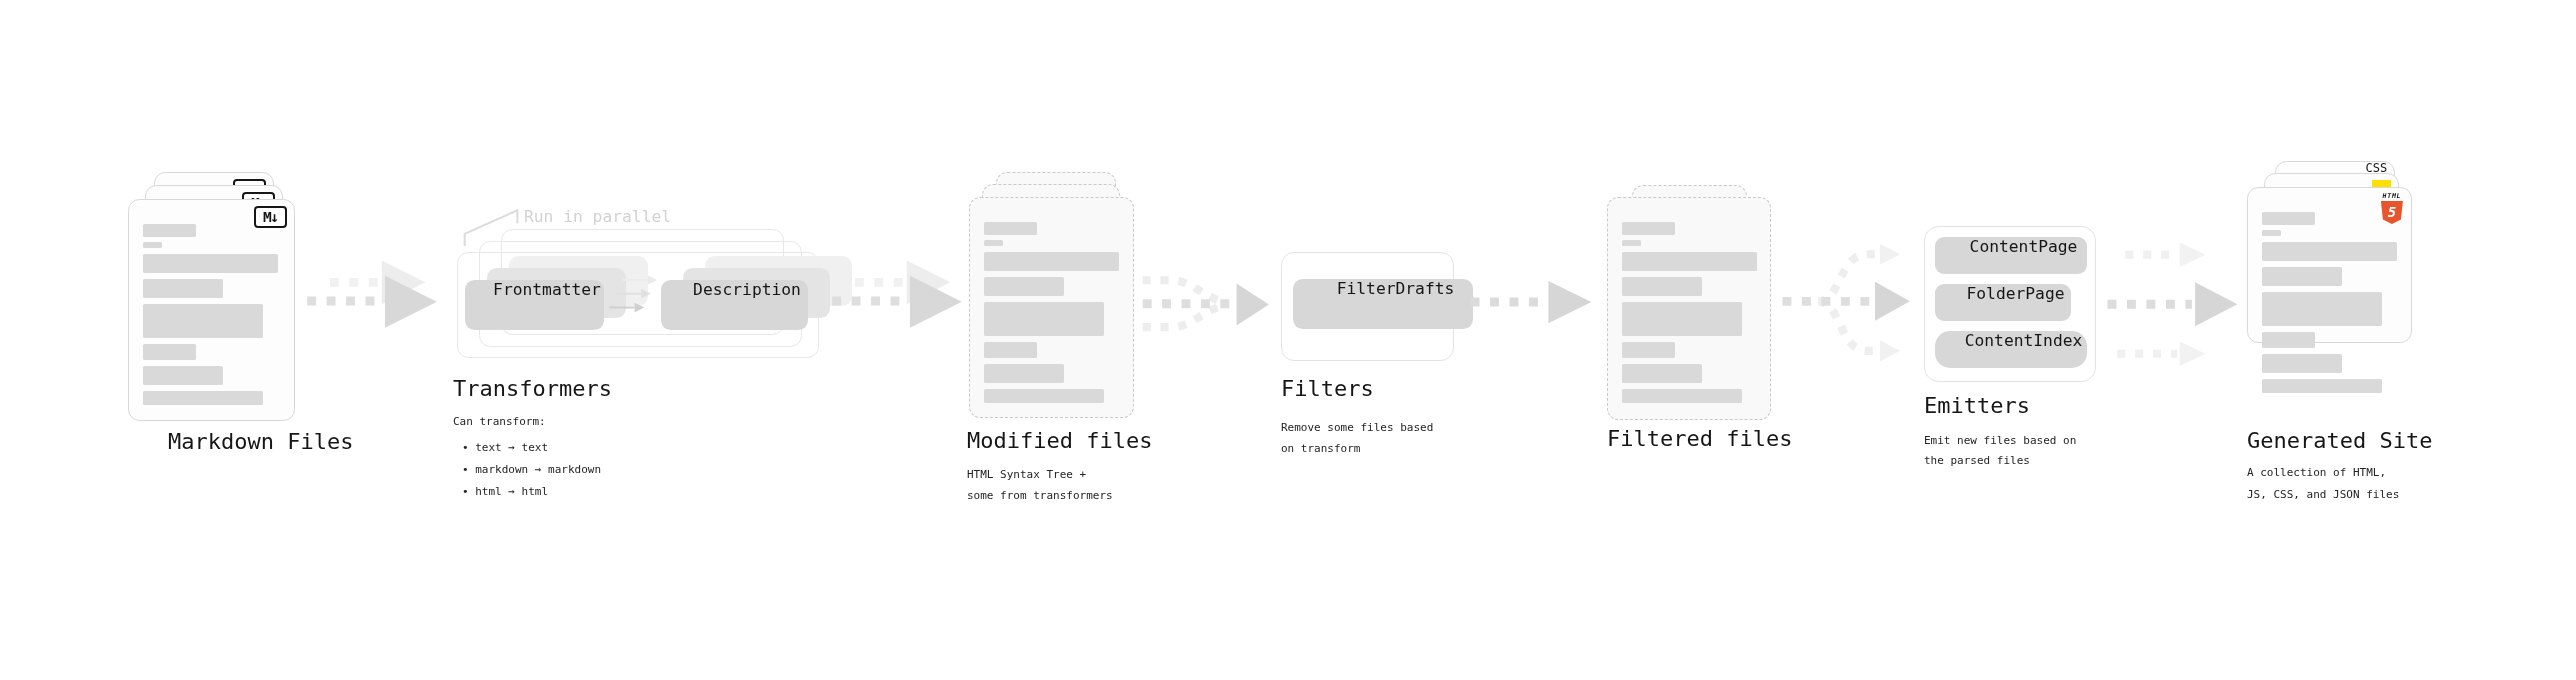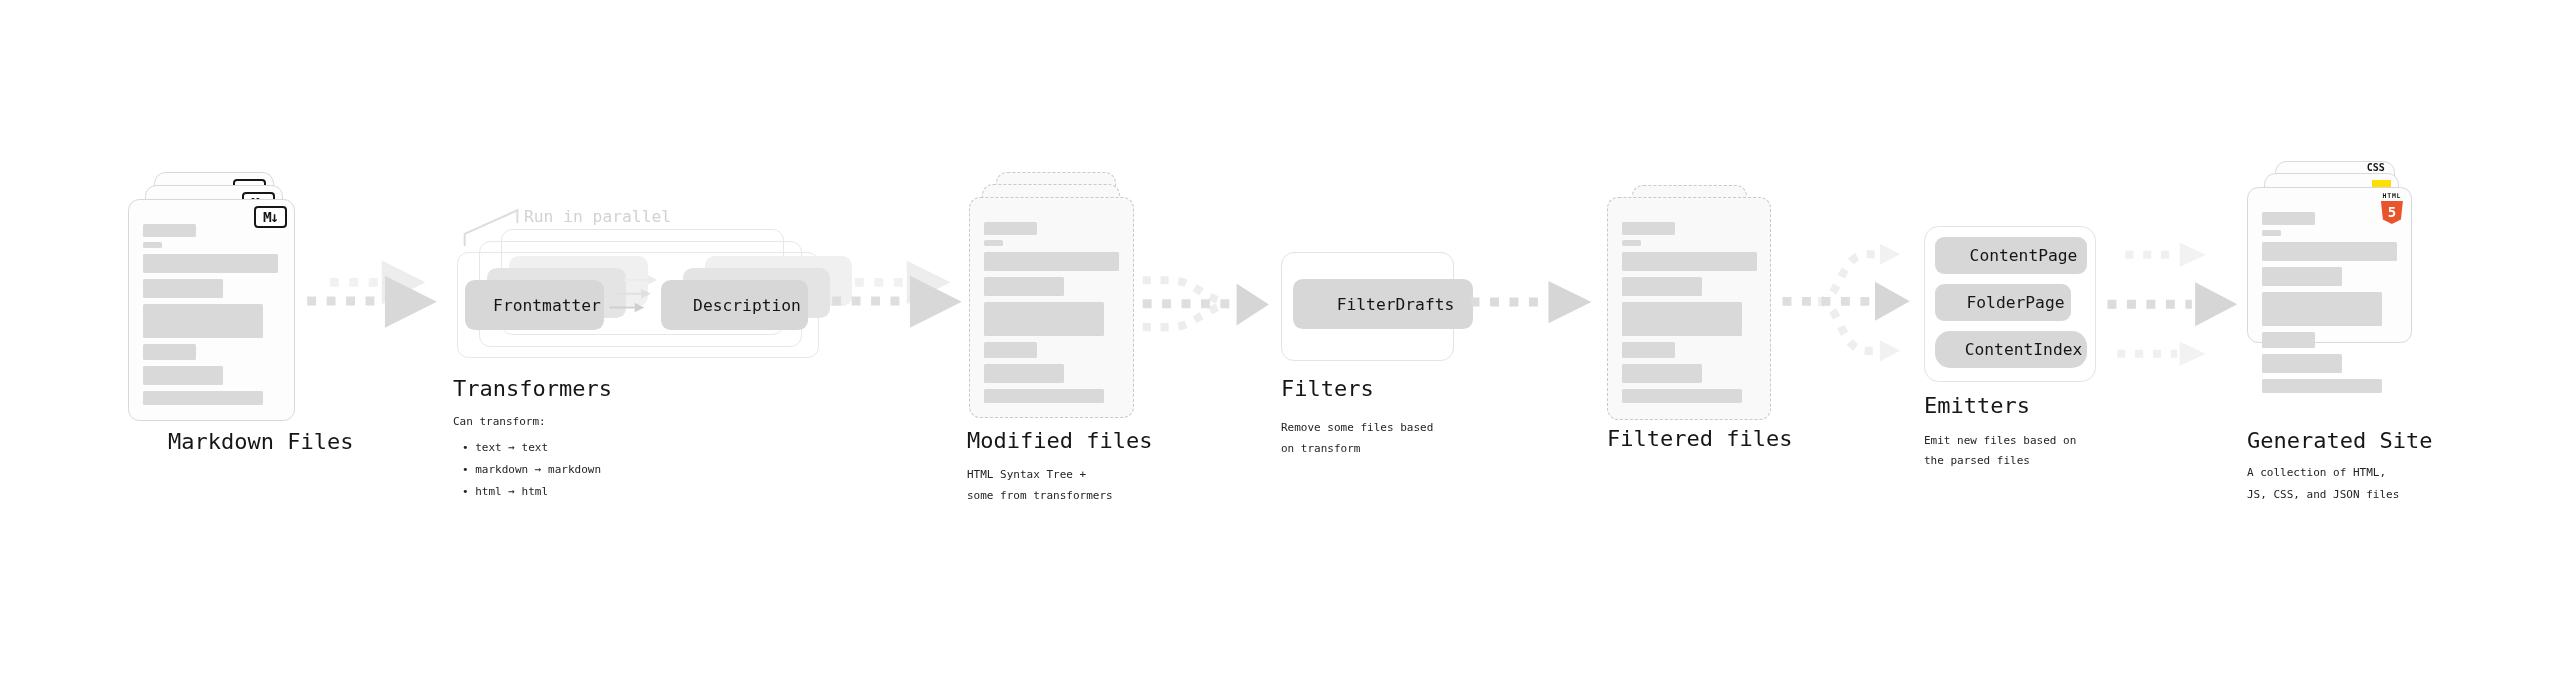--- a/index.html
+++ b/index.html
@@ -13,28 +13,28 @@
   .md-badge{position:absolute;top:5.7px;right:7.3px;width:33px;height:22px;border:2.4px solid #161616;
             border-radius:4.1px;background:#ffffff;color:#161616;font-weight:700;font-size:14.6px;
             letter-spacing:-1.6px;display:flex;align-items:center;justify-content:center;box-sizing:border-box;}
   
   .title{position:absolute;font-size:22px;line-height:24.4px;color:#161616;white-space:nowrap;}
   .desc{position:absolute;font-size:11px;line-height:21px;color:#242424;white-space:nowrap;}
   .note{position:absolute;font-size:16.3px;color:#d2d2d2;white-space:nowrap;}
   
   .obox{position:absolute;border:1.6px solid #e7e7e7;border-radius:11.4px;box-sizing:border-box;background:transparent;}
   .wbox{position:absolute;border:1.6px solid #e3e3e3;border-radius:13px;box-sizing:border-box;background:#ffffff;}
-  .chip{position:absolute;background:#d7d7d7;border-radius:9.8px;display:flex;align-items:center;
+  .chip{position:absolute;background:#d7d7d7;border-radius:9.8px;display:flex;
         justify-content:center;font-size:16.3px;color:#161616;box-sizing:border-box;padding-left:25px;}
   .ghost{position:absolute;border-radius:9.8px;}
   .g1{background:#e4e4e4;}
   .g2{background:#f0f0f0;}
   
   .css-badge{position:absolute;top:3.3px;right:8.1px;width:20.3px;text-align:center;}
-  .css-text{font-size:10px;font-weight:700;line-height:6.5px;color:#161616;}
+  .css-text{font-size:12px;font-weight:400;line-height:6.5px;color:#161616;}
   .css-bar{height:3.3px;background:#2b63f6;margin-top:0.8px;border-radius:0.8px;}
   .js-badge{position:absolute;top:5.7px;right:7.3px;width:18.7px;height:9.8px;background:#ffdf00;}
   .html5{position:absolute;top:4.9px;right:8.1px;width:22px;text-align:center;}
   .html5-text{font-size:6.5px;font-weight:700;line-height:7.3px;letter-spacing:0.8px;color:#161616;}
   .html5-shield{width:22px;height:23px;background:#e8542c;margin-top:0.8px;color:#ffffff;font-weight:700;
                 font-size:14px;display:flex;align-items:center;justify-content:center;
                 clip-path:polygon(0 0,100% 0,91% 81%,50% 100%,9% 81%);}
   svg{position:absolute;overflow:visible;}
 </style>
 </head>
@@ -225,21 +225,21 @@
 <div>
   <div class="card" style="left:2275px;top:161px;width:120px;height:98px;">
     <div class="css-badge">
       <div class="css-text">CSS</div>
       <div class="css-bar"></div>
     </div>
   </div>
   <div class="card" style="left:2264px;top:173px;width:135px;height:98px;">
     <div class="js-badge"></div>
   </div>
-  <div class="card" style="left:2247px;top:187px;width:165px;height:156px;">
+  <div class="card" style="left:2247px;top:187px;width:165px;height:156px;font-style:italic;">
     <div class="html5">
       <div class="html5-text">HTML</div>
       <div class="html5-shield">
           <span>5</span>
         </div>
     </div>
     <div class="sk-wrap">
         <div class="sk" style="width: 53px; height: 13px;"></div>
         <div class="sk" style="width: 18.7px; height: 5.7px;"></div>
         <div class="sk" style="width: 135px; height: 19.5px;"></div>

